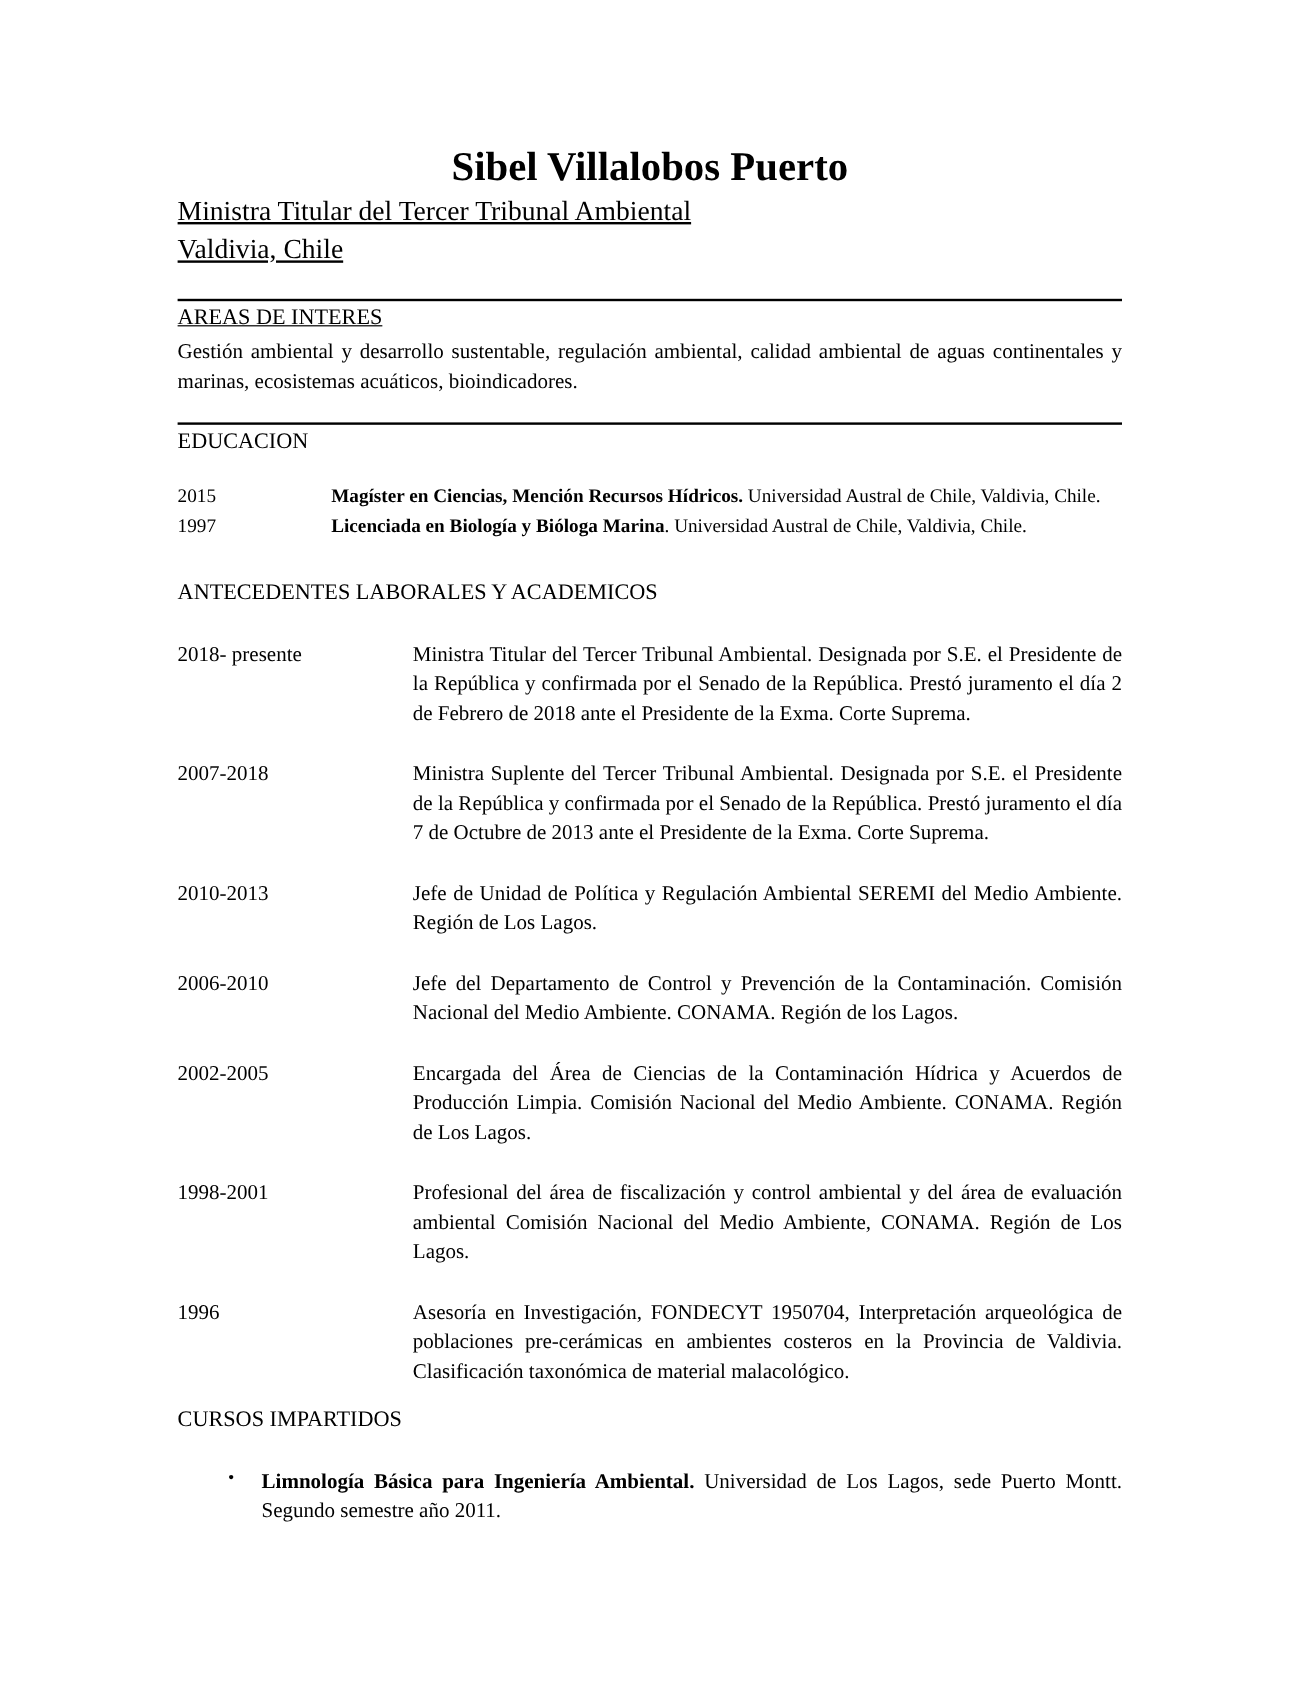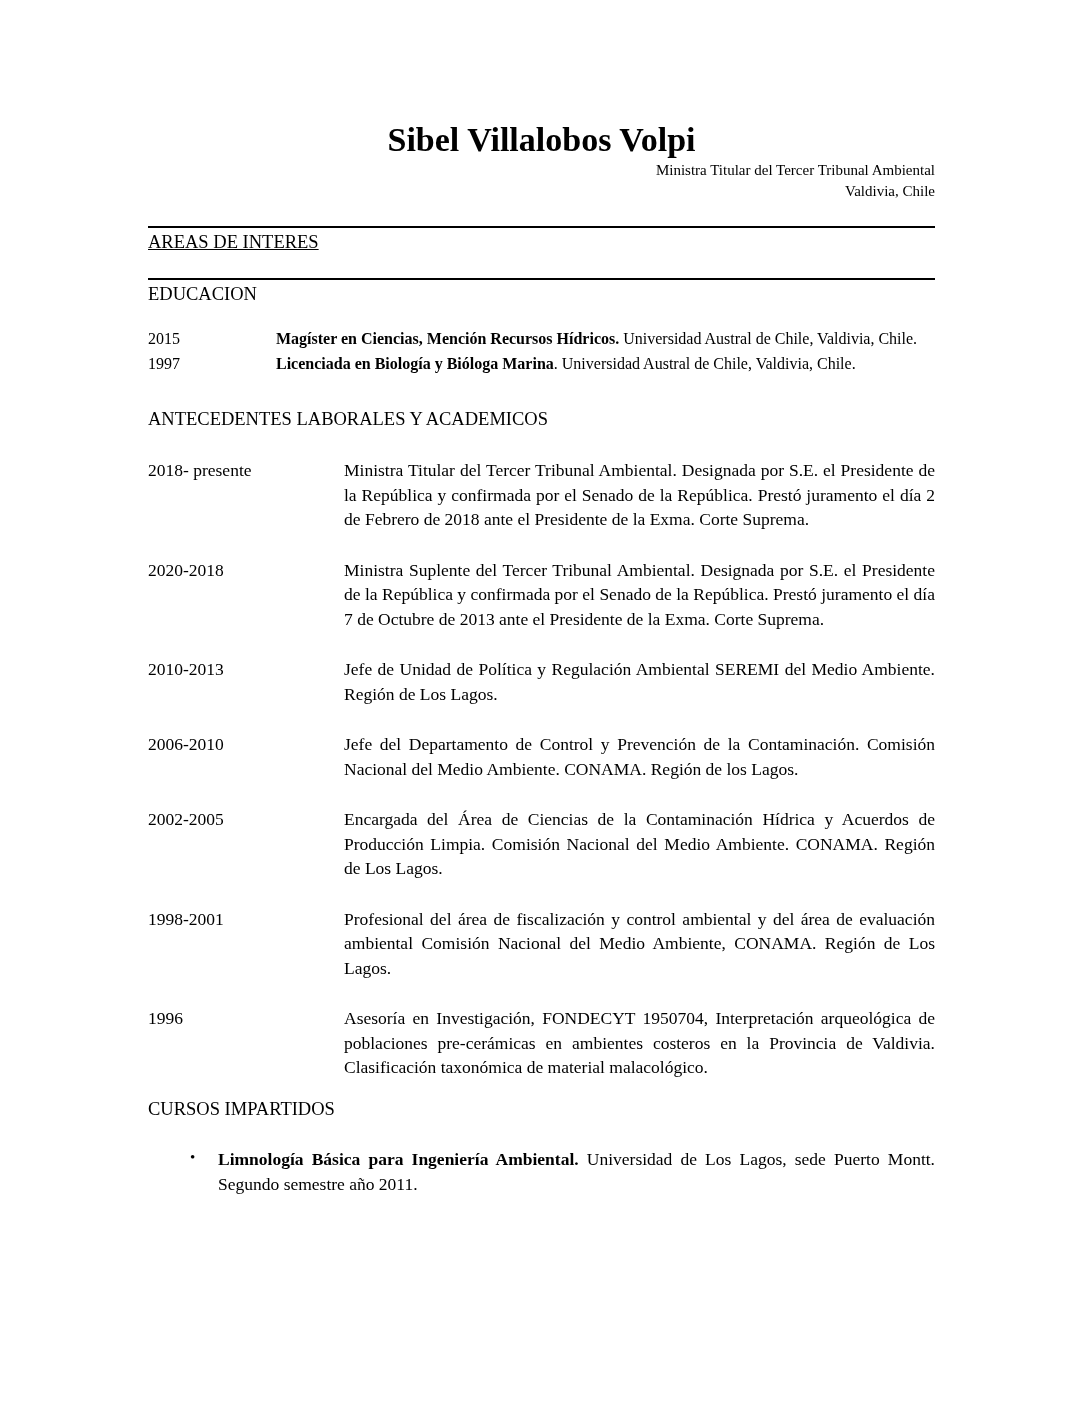--- a/index.html
+++ b/index.html
@@ -23,23 +23,24 @@
   }
   
   .name {
     font-size: 34px;
     font-weight: bold;
     text-align: center;
     margin: 0;
     line-height: 1.18;
   }
   .subtitle {
-    font-size: 15px;
-    text-align: right;
+    font-size: 23px;
+    text-align: left;
     line-height: 1.38;
+    text-decoration: underline;
   }
   
   .rule {
     border: none;
     border-top: 2px solid #000000;
     margin: 0;
   }
   .rule-1 { margin-top: 25px; }
   .rule-2 { margin-top: 23px; }
   .section-heading {
@@ -114,26 +115,27 @@
   .bold { font-weight: bold; }
   .bold-underline {
     font-weight: bold;
   }
 </style>
 </head>
 <body>
 
 <div class="page">
 
-  <h1 class="name">Sibel Villalobos Volpi</h1>
+  <h1 class="name">Sibel Villalobos Puerto</h1>
   <div class="subtitle">Ministra Titular del Tercer Tribunal Ambiental</div>
   <div class="subtitle">Valdivia, Chile</div>
 
   <hr class="rule rule-1">
   <h2 class="section-heading heading-underlined after-rule">AREAS DE INTERES</h2>
+  <p class="body-text">Gestión ambiental y desarrollo sustentable, regulación ambiental, calidad ambiental de aguas continentales y marinas, ecosistemas acuáticos, bioindicadores.</p>
 
   <hr class="rule rule-2">
   <h2 class="section-heading after-rule">EDUCACION</h2>
 
   <div class="edu-entries">
     <div class="edu-row">
       <div class="edu-year">2015</div>
       <div class="edu-desc"><span class="bold">Magíster en Ciencias, Mención Recursos Hídricos.</span><span> Universidad Austral de Chile, Valdivia, Chile.</span></div>
     </div>
     <div class="edu-row">
@@ -143,21 +145,21 @@
   </div>
 
   <h2 class="section-heading heading-antecedentes">ANTECEDENTES LABORALES Y ACADEMICOS</h2>
 
   <div class="work-entries">
     <div class="work-row">
       <div class="work-period">2018- presente</div>
       <div class="work-desc">Ministra Titular del Tercer Tribunal Ambiental. Designada por S.E. el Presidente de la República y confirmada por el Senado de la República. Prestó juramento el día 2 de Febrero de 2018 ante el Presidente de la Exma. Corte Suprema.</div>
     </div>
     <div class="work-row">
-      <div class="work-period">2020-2018</div>
+      <div class="work-period">2007-2018</div>
       <div class="work-desc">Ministra Suplente del Tercer Tribunal Ambiental. Designada por S.E. el Presidente de la República y confirmada por el Senado de la República. Prestó juramento el día 7 de Octubre de 2013 ante el Presidente de la Exma. Corte Suprema.</div>
     </div>
     <div class="work-row">
       <div class="work-period">2010-2013</div>
       <div class="work-desc">Jefe de Unidad de Política y Regulación Ambiental SEREMI del Medio Ambiente. Región de Los Lagos.</div>
     </div>
     <div class="work-row">
       <div class="work-period">2006-2010</div>
       <div class="work-desc">Jefe del Departamento de Control y Prevención de la Contaminación. Comisión Nacional del Medio Ambiente. CONAMA. Región de los Lagos.</div>
     </div>

